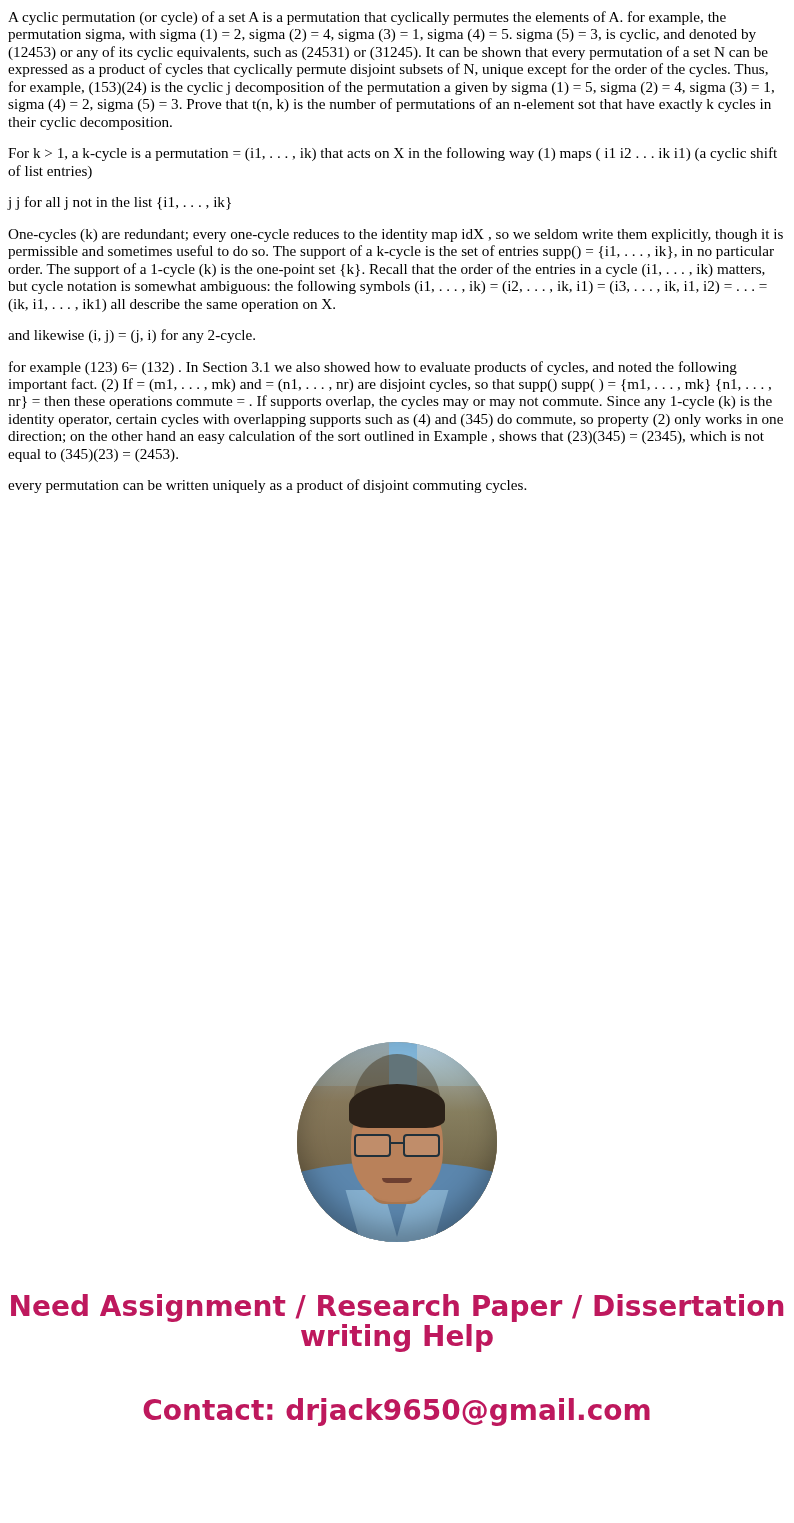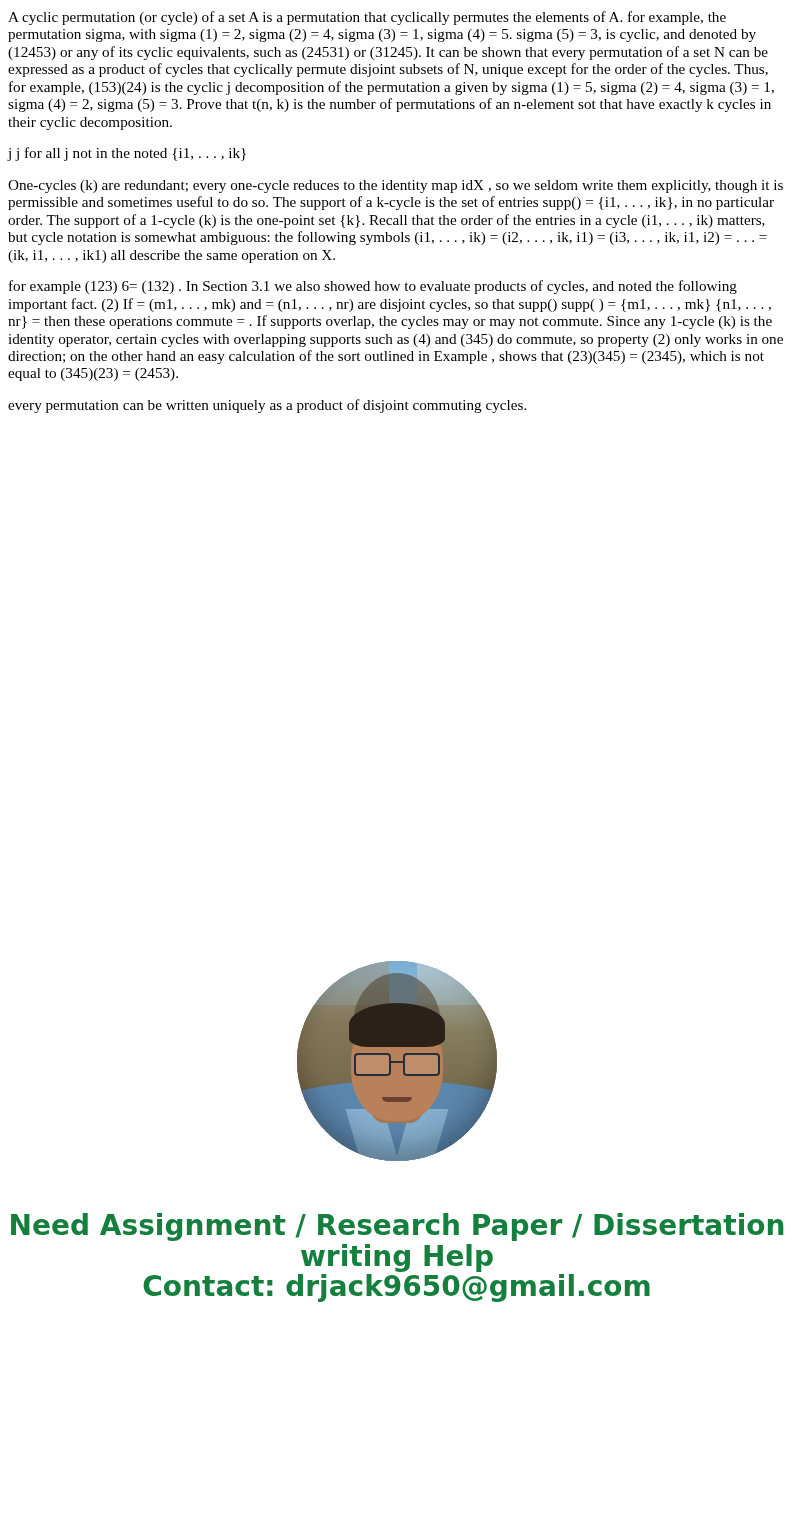--- a/index.html
+++ b/index.html
@@ -177,37 +177,40 @@
     border-radius: 50%;
     box-shadow: inset 0 -14px 26px rgba(0,0,0,0.28);
   }
   .cta {
     margin-top: 50px;
     text-align: center;
     font-family: "DejaVu Sans", sans-serif;
     font-weight: bold;
     font-size: 28px;
     line-height: 1.08;
-    color: #15803d;
+    color: #be185d;
     padding-bottom: 30px;
   }
   .cta .line2 {
     display: block;
+    margin-top: 44px;
   }
 </style>
 </head>
 <body>
 
 <div class="page">
 
   <p class="para first">A cyclic permutation (or cycle) of a set A is a permutation that cyclically permutes the elements of A. for example, the permutation sigma, with sigma (1) = 2, sigma (2) = 4, sigma (3) = 1, sigma (4) = 5. sigma (5) = 3, is cyclic, and denoted by (12453) or any of its cyclic equivalents, such as (24531) or (31245). It can be shown that every permutation of a set N can be expressed as a product of cycles that cyclically permute disjoint subsets of N, unique except for the order of the cycles. Thus, for example, (153)(24) is the cyclic j decomposition of the permutation a given by sigma (1) = 5, sigma (2) = 4, sigma (3) = 1, sigma (4) = 2, sigma (5) = 3. Prove that t(n, k) is the number of permutations of an n-element sot that have exactly k cycles in their cyclic decomposition.</p>
 
 
-  <p class="para">j j for all j not in the noted {i1, . . . , ik}</p>
+  <p class="para">For k &gt; 1, a k-cycle is a permutation = (i1, . . . , ik) that acts on X in the following way (1) maps ( i1 i2 . . . ik i1) (a cyclic shift of list entries)</p>
+  <p class="para">j j for all j not in the list {i1, . . . , ik}</p>
   <p class="para">One-cycles (k) are redundant; every one-cycle reduces to the identity map idX , so we seldom write them explicitly, though it is permissible and sometimes useful to do so. The support of a k-cycle is the set of entries supp() = {i1, . . . , ik}, in no particular order. The support of a 1-cycle (k) is the one-point set {k}. Recall that the order of the entries in a cycle (i1, . . . , ik) matters, but cycle notation is somewhat ambiguous: the following symbols (i1, . . . , ik) = (i2, . . . , ik, i1) = (i3, . . . , ik, i1, i2) = . . . = (ik, i1, . . . , ik1) all describe the same operation on X.</p>
+  <p class="para">and likewise (i, j) = (j, i) for any 2-cycle.</p>
   <p class="para">for example (123) 6= (132) . In Section 3.1 we also showed how to evaluate products of cycles, and noted the following important fact. (2) If = (m1, . . . , mk) and = (n1, . . . , nr) are disjoint cycles, so that supp() supp( ) = {m1, . . . , mk} {n1, . . . , nr} = then these operations commute = . If supports overlap, the cycles may or may not commute. Since any 1-cycle (k) is the identity operator, certain cycles with overlapping supports such as (4) and (345) do commute, so property (2) only works in one direction; on the other hand an easy calculation of the sort outlined in Example , shows that (23)(345) = (2345), which is not equal to (345)(23) = (2453).</p>
   <p class="para">every permutation can be written uniquely as a product of disjoint commuting cycles.</p>
 
   <div class="spacer"></div>
 
   <div class="avatar-wrap">
     <div class="avatar">
       <div class="av-bg"></div>
       <div class="av-wall-l"></div>
       <div class="av-wall-r"></div>

